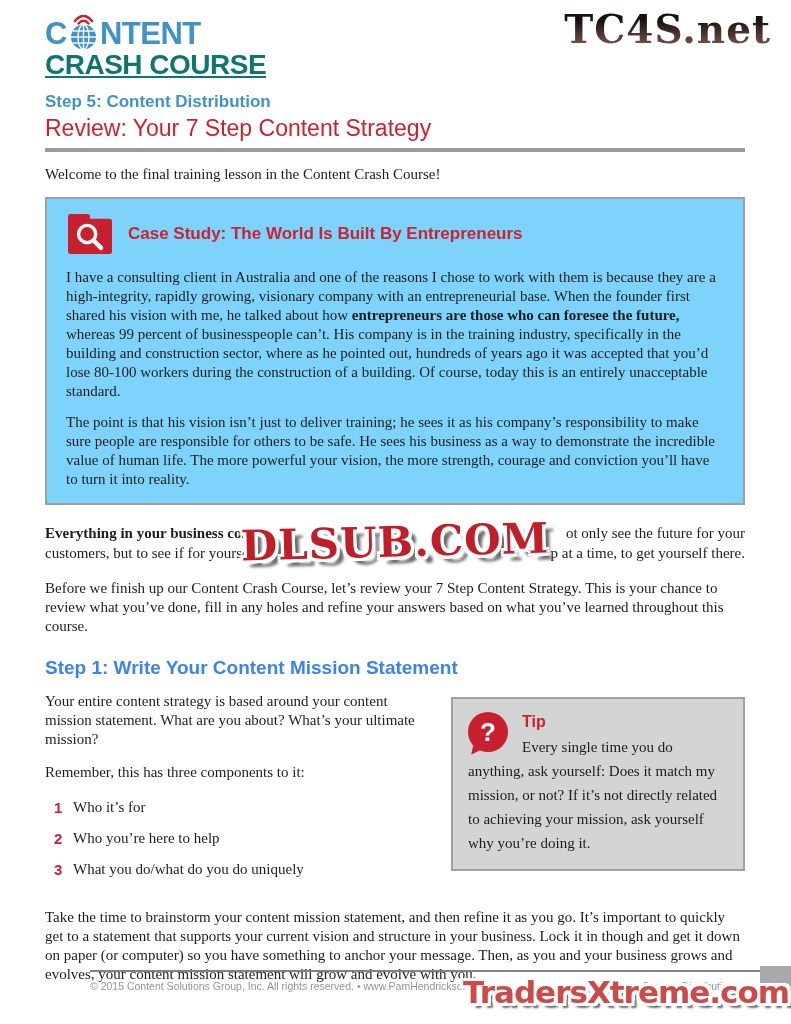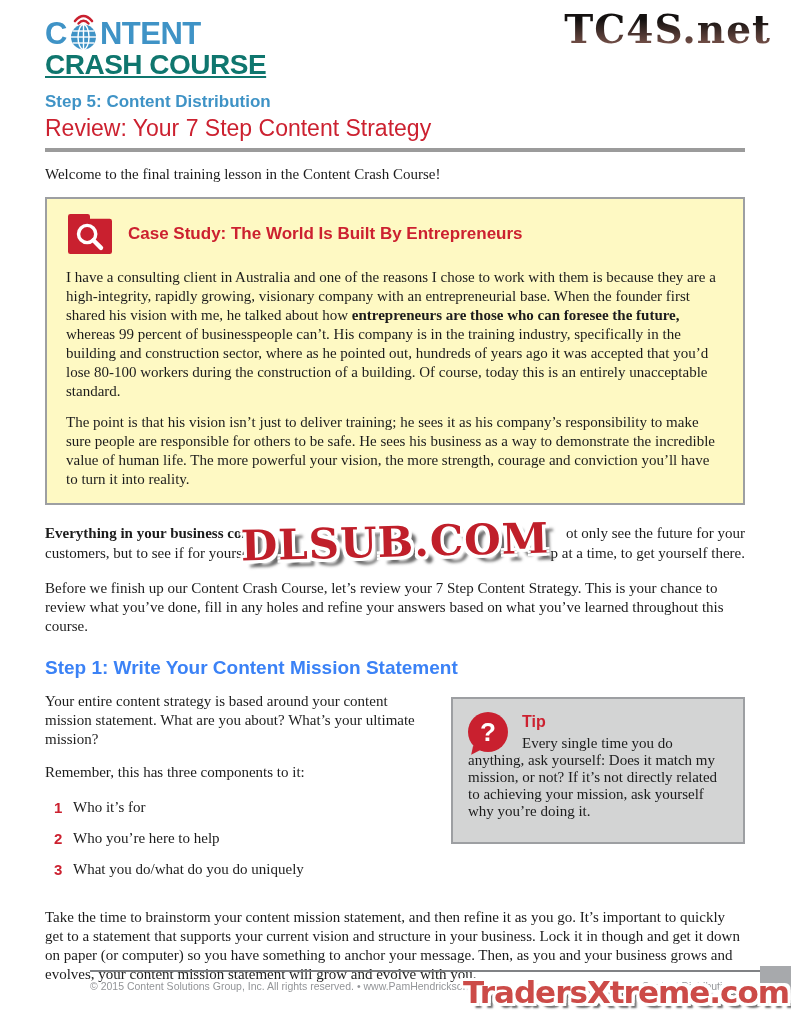--- a/index.html
+++ b/index.html
@@ -46,21 +46,21 @@
   .title-divider {
     margin-top:6px; height:4px; background:#9b9b9b; border:none;
   }
 
   .body-text { font-size:15px; line-height:19px; }
   .intro { margin-top:13px; }
 
   
   .case-box {
     margin-top:13px;
-    background:#fef9c3;
+    background:#7dd3fc;
     border:2px solid #9d9fa2;
     padding:13px 19px 14px 19px;
   }
   .case-head { display:flex; align-items:center; }
   .case-icon { width:48px; height:44px; flex:0 0 auto; }
   .case-title {
     margin-left:14px;
     font-family:"Liberation Sans", sans-serif;
     font-weight:bold; font-size:17px; color:#cc2130;
   }
@@ -124,21 +124,21 @@
     width:0; height:0;
     border-left:11px solid #c9202f;
     border-bottom:9px solid transparent;
     transform:rotate(12deg);
   }
   .tip-title {
     font-family:"Liberation Sans", sans-serif;
     font-weight:bold; font-size:16px; color:#cc2130;
     padding-top:1px; margin-bottom:4px;
   }
-  .tip-text { font-size:15px; line-height:17px; }
+  .tip-text { font-size:15px; line-height:24px; }
 
   .closing { margin-top:17px; }
 
   
   .footer {
     position:absolute; left:45px; top:970px; width:700px;
     border-top:2px solid #808285;
     font-family:"Liberation Sans", sans-serif;
     color:#939598; font-size:10.5px;
     display:flex; align-items:flex-start;

